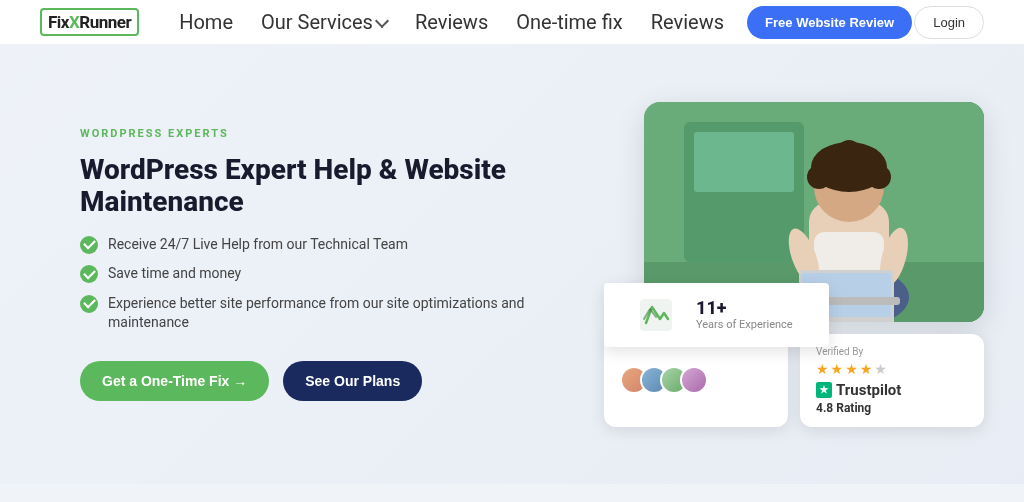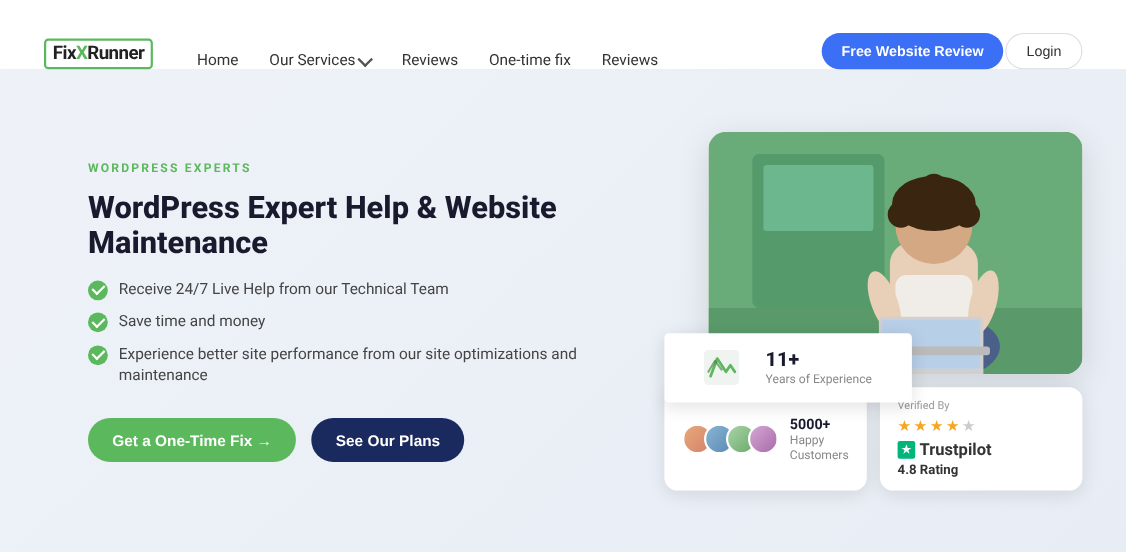--- a/index.html
+++ b/index.html
@@ -2,23 +2,23 @@
 <html><head>
   <meta charset="utf-8">
   <style>
     * { box-sizing: border-box; margin: 0; padding: 0; }
     body { font-family: -apple-system, BlinkMacSystemFont, 'Segoe UI', Roboto, sans-serif; background: #f0f4f8; min-height: 502px; }
 
     
     .navbar {
       background: #fff;
       display: flex;
-      align-items: flex-end;
+      align-items: center;
       padding: 0 40px;
-      height: 63px;
+      height: 44px;
       box-shadow: 0 1px 3px rgba(0,0,0,0.08);
     }
     .logo-wrap {
       display: flex;
       align-items: center;
       margin-right: 40px;
     }
     .logo-box {
       border: 2px solid #5cb85c;
       border-radius: 4px;
@@ -31,21 +31,21 @@
     .logo-box .fix { color: #222; }
     .logo-box .x { color: #5cb85c; }
     .logo-box .runner { color: #222; }
     .nav-links {
       display: flex;
       align-items: center;
       gap: 28px;
       flex: 1;
     }
     .nav-link {
-      font-size: 14px;
+      font-size: 20px;
       color: #333;
       text-decoration: none;
       cursor: pointer;
       white-space: nowrap;
     }
     .nav-link-services {
       display: flex;
       align-items: center;
       gap: 4px;
     }
@@ -439,24 +439,20 @@
 
     <div class="bottom-cards" style="margin-top: 12px;">
 
       <div class="card-customers">
         <div class="avatars-row">
           <div class="avatar-circle avatar-1"></div>
           <div class="avatar-circle avatar-2"></div>
           <div class="avatar-circle avatar-3"></div>
           <div class="avatar-circle avatar-4"></div>
         </div>
-        <div class="customers-text">
-          <div class="customers-number">5000+</div>
-          <div class="customers-label">Happy Customers</div>
-        </div>
       </div>
 
       <div class="card-rating">
         <div class="verified-by">Verified By</div>
         <div class="trustpilot-row">
           <div class="stars-row">
             <span class="star">★</span>
             <span class="star">★</span>
             <span class="star">★</span>
             <span class="star">★</span>

